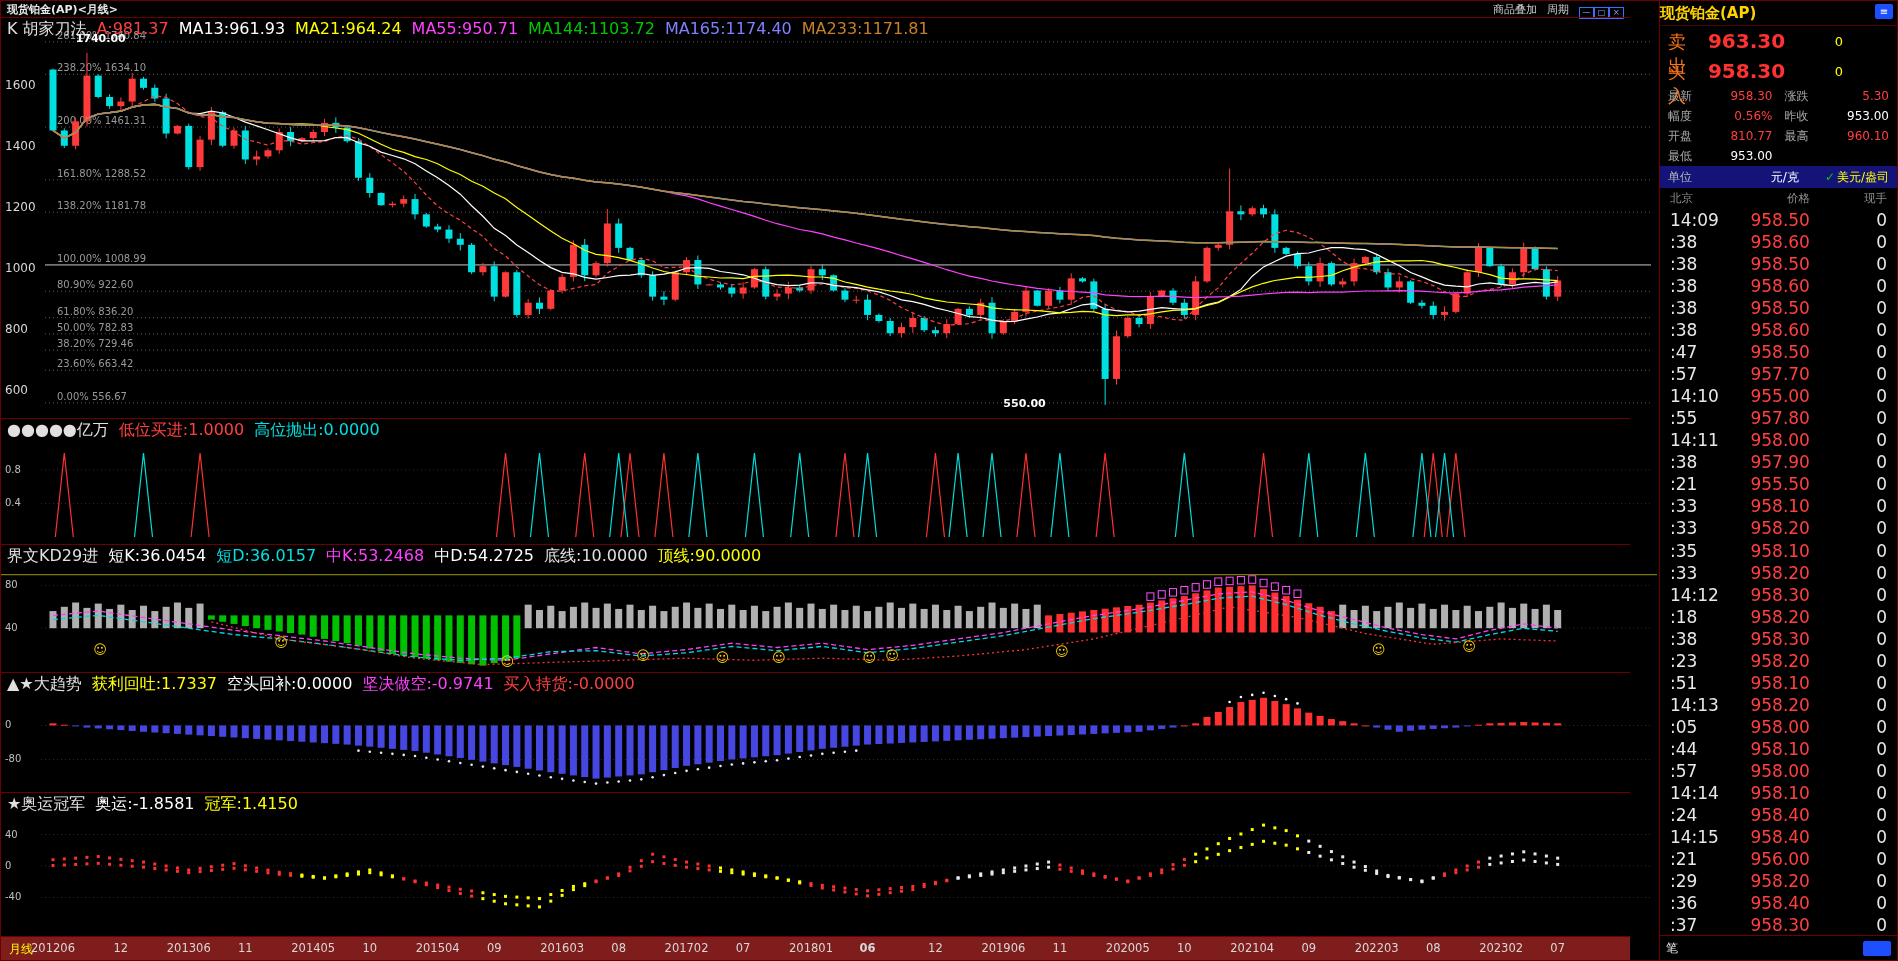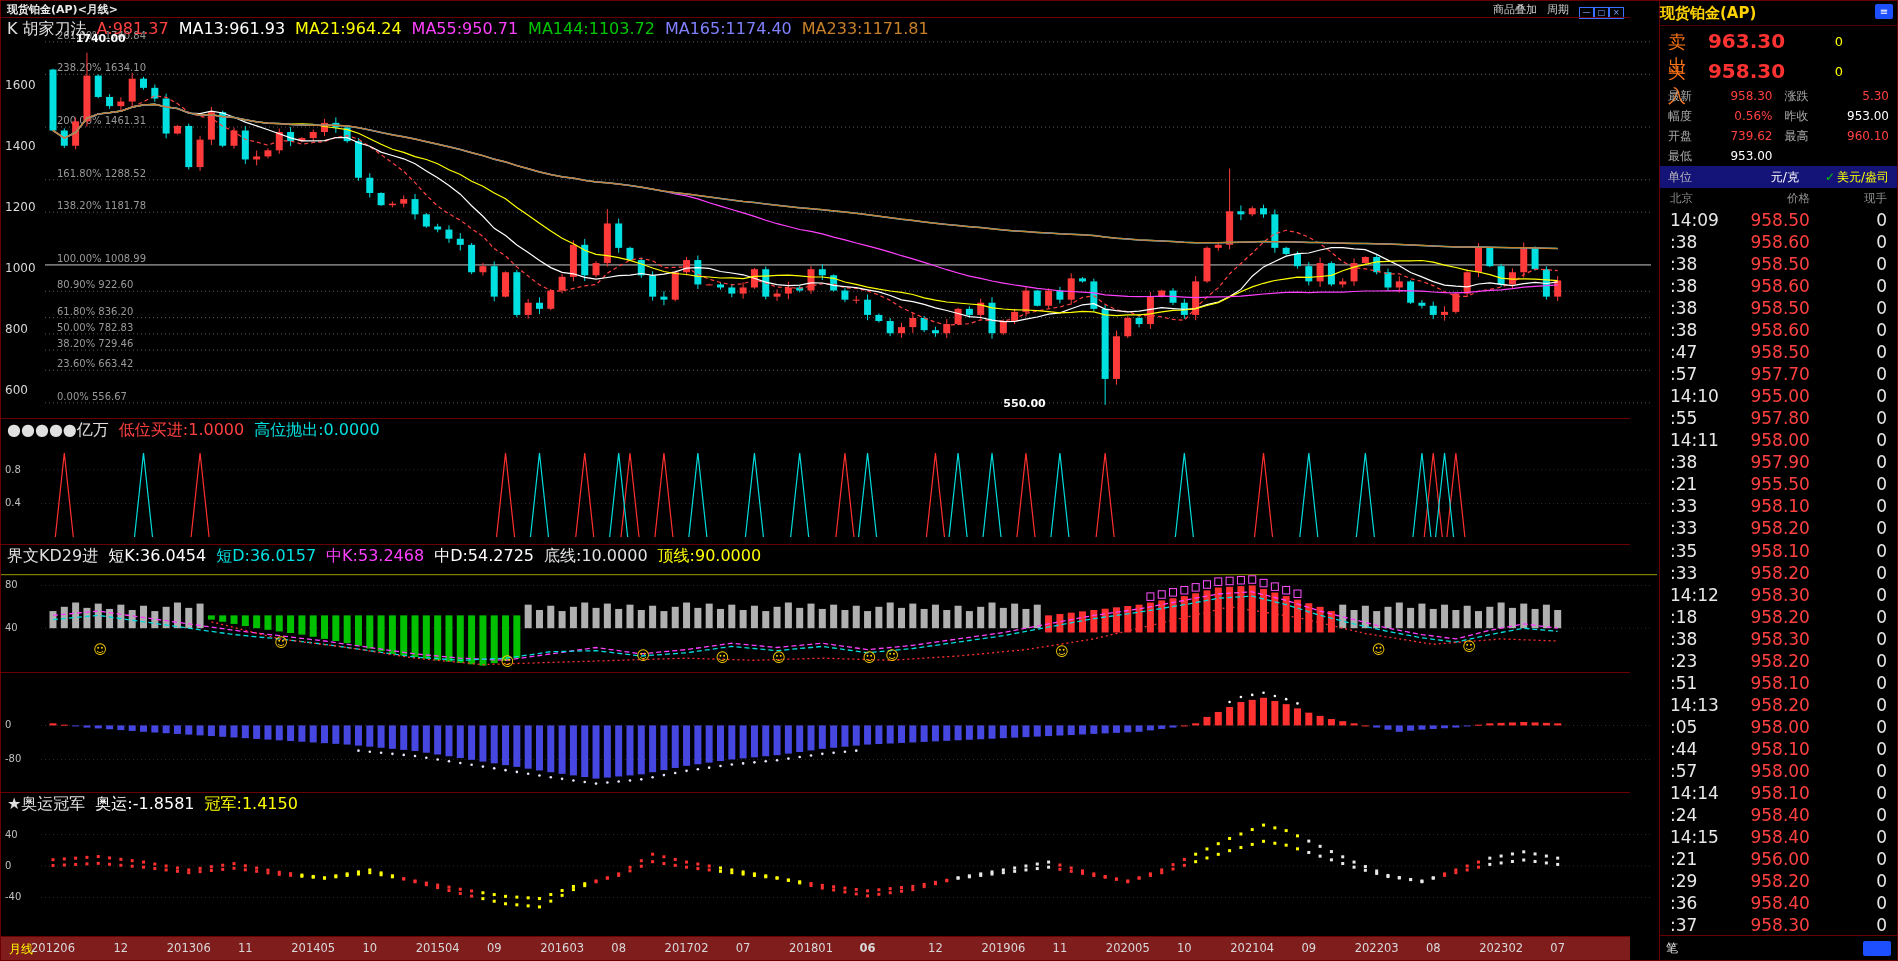--- a/index.html
+++ b/index.html
@@ -782,20 +782,21 @@
           <rect x="1462.6791044776119" y="52.42553191489362" width="7" height="1" fill="#4646e0"></rect>
           <rect x="1473.9925373134329" y="51.716312056737586" width="7" height="1" fill="#ff3030"></rect>
           <rect x="1485.3059701492537" y="50.297872340425535" width="7" height="2.1276595744680833" fill="#ff3030"></rect>
           <rect x="1496.6194029850747" y="49.87234042553192" width="7" height="2.5531914893617014" fill="#ff3030"></rect>
           <rect x="1507.9328358208957" y="49.4468085106383" width="7" height="2.9787234042553195" fill="#ff3030"></rect>
           <rect x="1519.2462686567164" y="49.02127659574468" width="7" height="3.4042553191489375" fill="#ff3030"></rect>
           <rect x="1530.5597014925374" y="49.4468085106383" width="7" height="2.9787234042553195" fill="#ff3030"></rect>
           <rect x="1541.8731343283582" y="49.87234042553192" width="7" height="2.5531914893617014" fill="#ff3030"></rect>
           <rect x="1553.1865671641792" y="50.297872340425535" width="7" height="2.1276595744680833" fill="#ff3030"></rect>
         </svg>
+      <div class="phead" id="head-trend"><span style="color: rgb(224, 224, 224);">▲★大趋势</span><span style="color: rgb(255, 255, 0);">获利回吐:1.7337</span><span style="color: rgb(255, 255, 255);">空头回补:0.0000</span><span style="color: rgb(255, 64, 255);">坚决做空:-0.9741</span><span style="color: rgb(255, 64, 64);">买入持货:-0.0000</span></div>
     </div>
 
     <div class="panel" id="panel-olympic">
       <svg id="svg-olympic" width="1656" height="144">
           <line x1="40" y1="41.53333333333333" x2="1650" y2="41.53333333333333" stroke="#2c2c2c" stroke-dasharray="1,3"></line>
           <text x="4" y="44.53333333333333" fill="#c0c0c0" font-size="10">40</text>
           <line x1="40" y1="73" x2="1650" y2="73" stroke="#2c2c2c" stroke-dasharray="1,3"></line>
           <text x="4" y="76" fill="#c0c0c0" font-size="10">0</text>
           <line x1="40" y1="104.46666666666667" x2="1650" y2="104.46666666666667" stroke="#2c2c2c" stroke-dasharray="1,3"></line>
           <text x="4" y="107.46666666666667" fill="#c0c0c0" font-size="10">-40</text>
@@ -1126,21 +1127,21 @@
           <span class="v2" style="color: rgb(255, 64, 64);">5.30</span>
         </div>
         <div class="srow">
           <span class="l">幅度</span>
           <span class="v" style="color: rgb(255, 64, 64);">0.56%</span>
           <span class="l2">昨收</span>
           <span class="v2" style="color: rgb(255, 255, 255);">953.00</span>
         </div>
         <div class="srow">
           <span class="l">开盘</span>
-          <span class="v" style="color: rgb(255, 64, 64);">739.62</span>
+          <span class="v" style="color: rgb(255, 64, 64);">810.77</span>
           <span class="l2">最高</span>
           <span class="v2" style="color: rgb(255, 64, 64);">960.10</span>
         </div>
         <div class="srow">
           <span class="l">最低</span>
           <span class="v" style="color: rgb(255, 255, 255);">953.00</span>
           <span class="l2"></span>
           <span class="v2" style="color: rgb(255, 255, 255);"></span>
         </div>
       </div>

